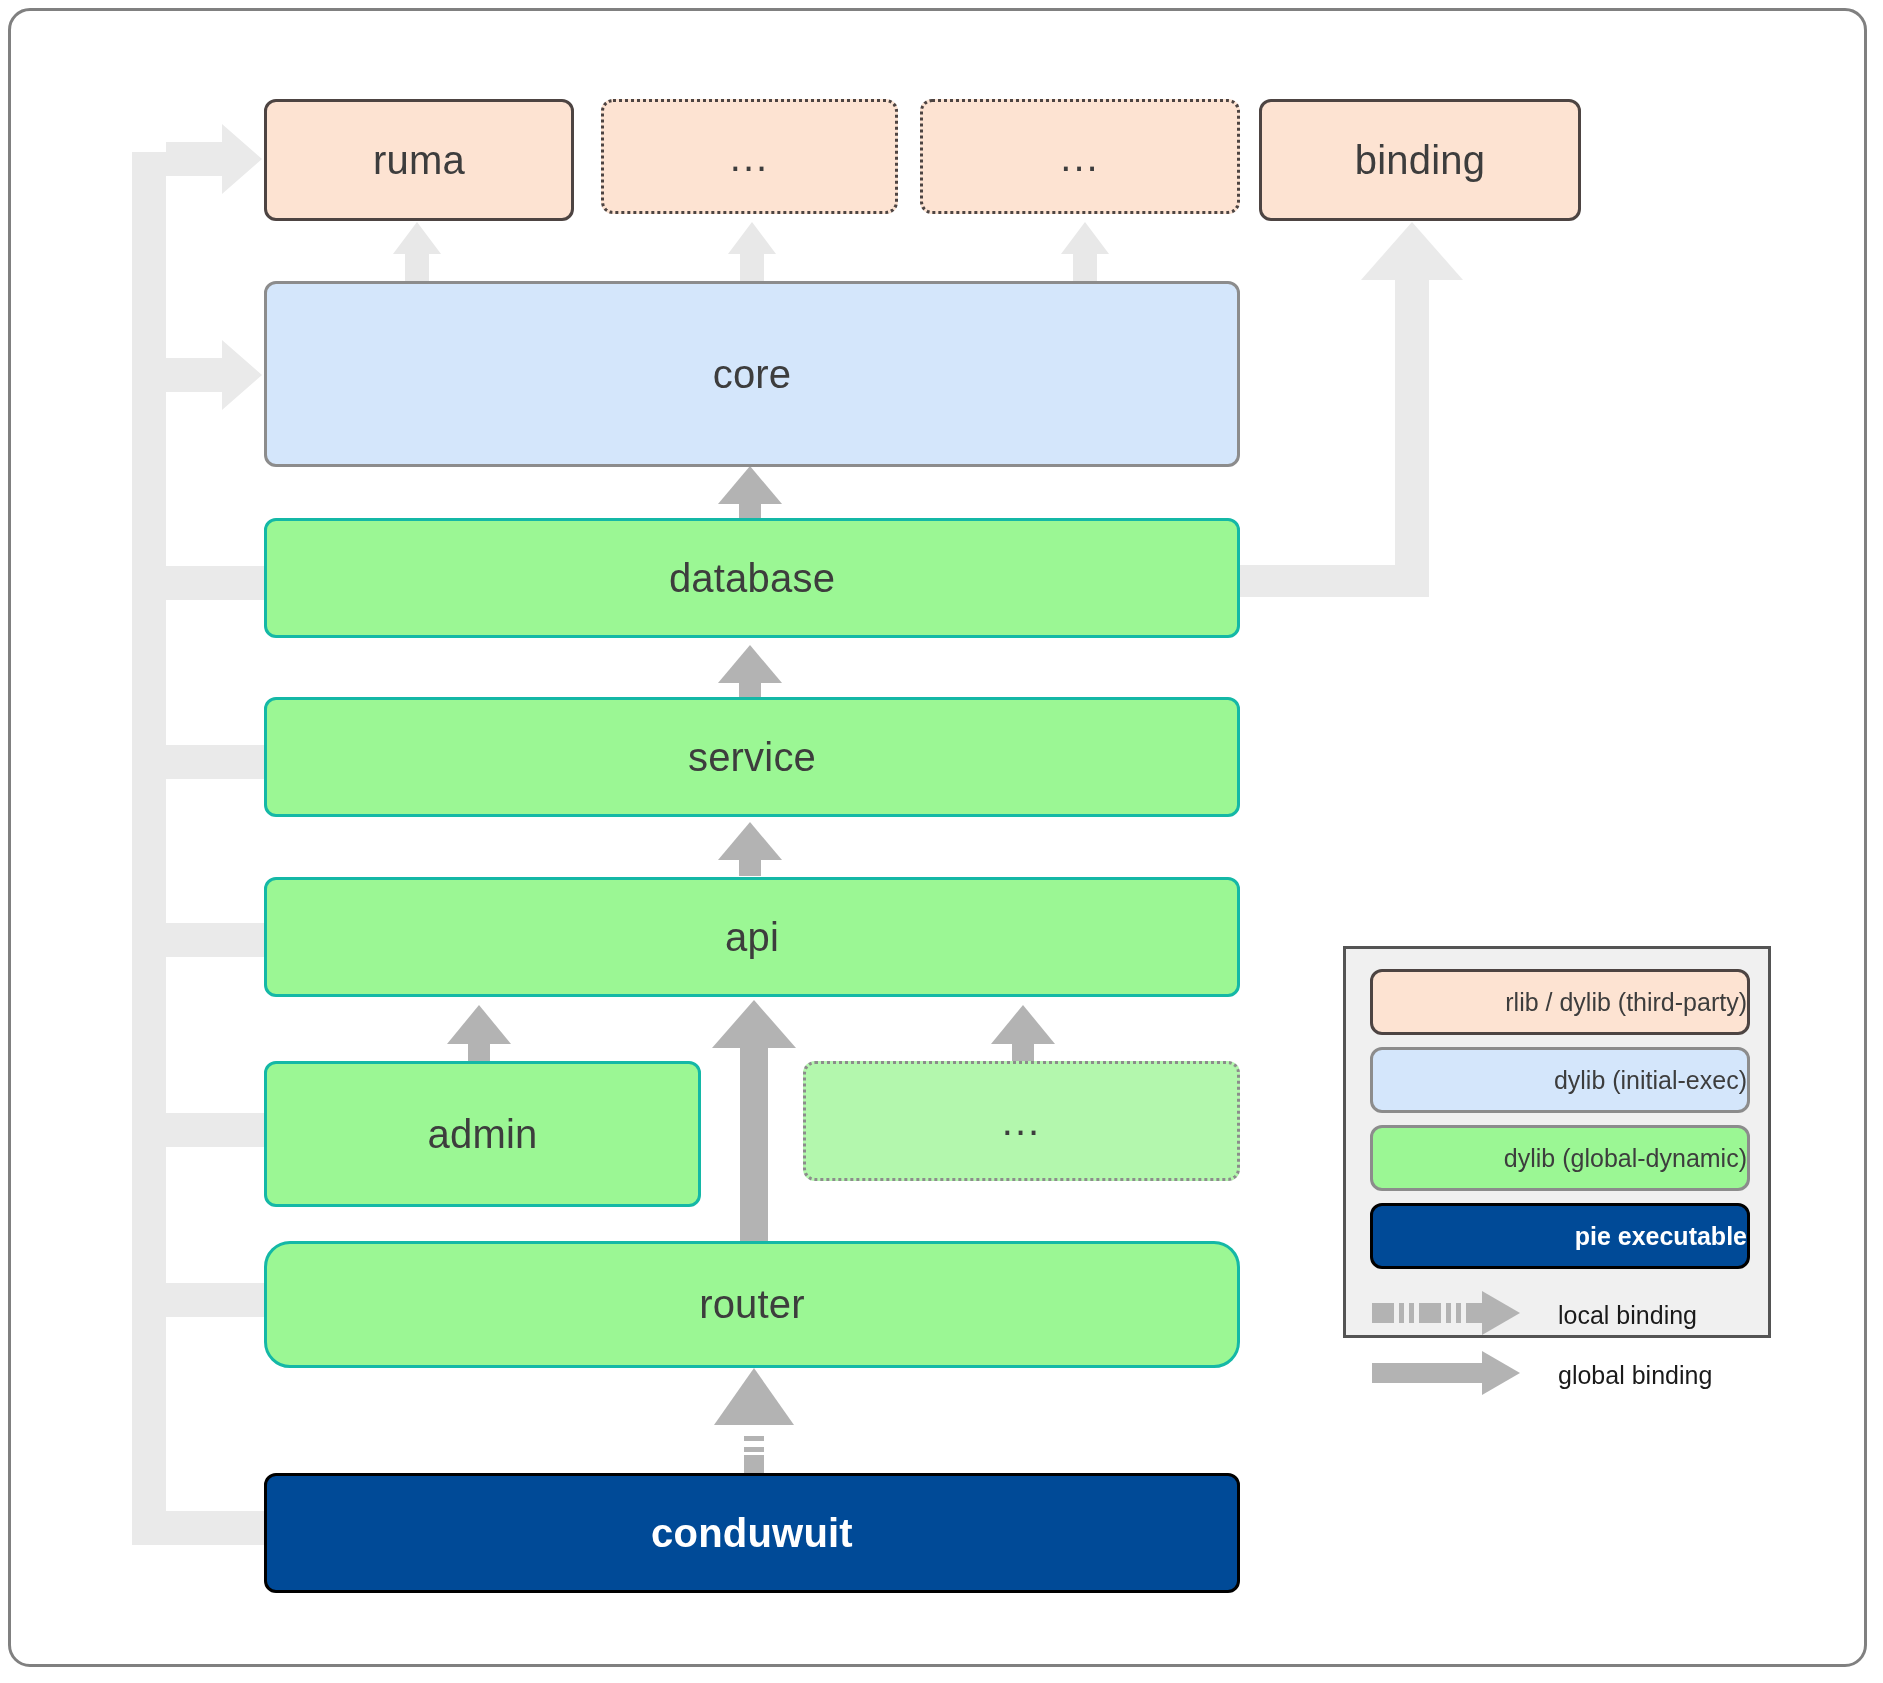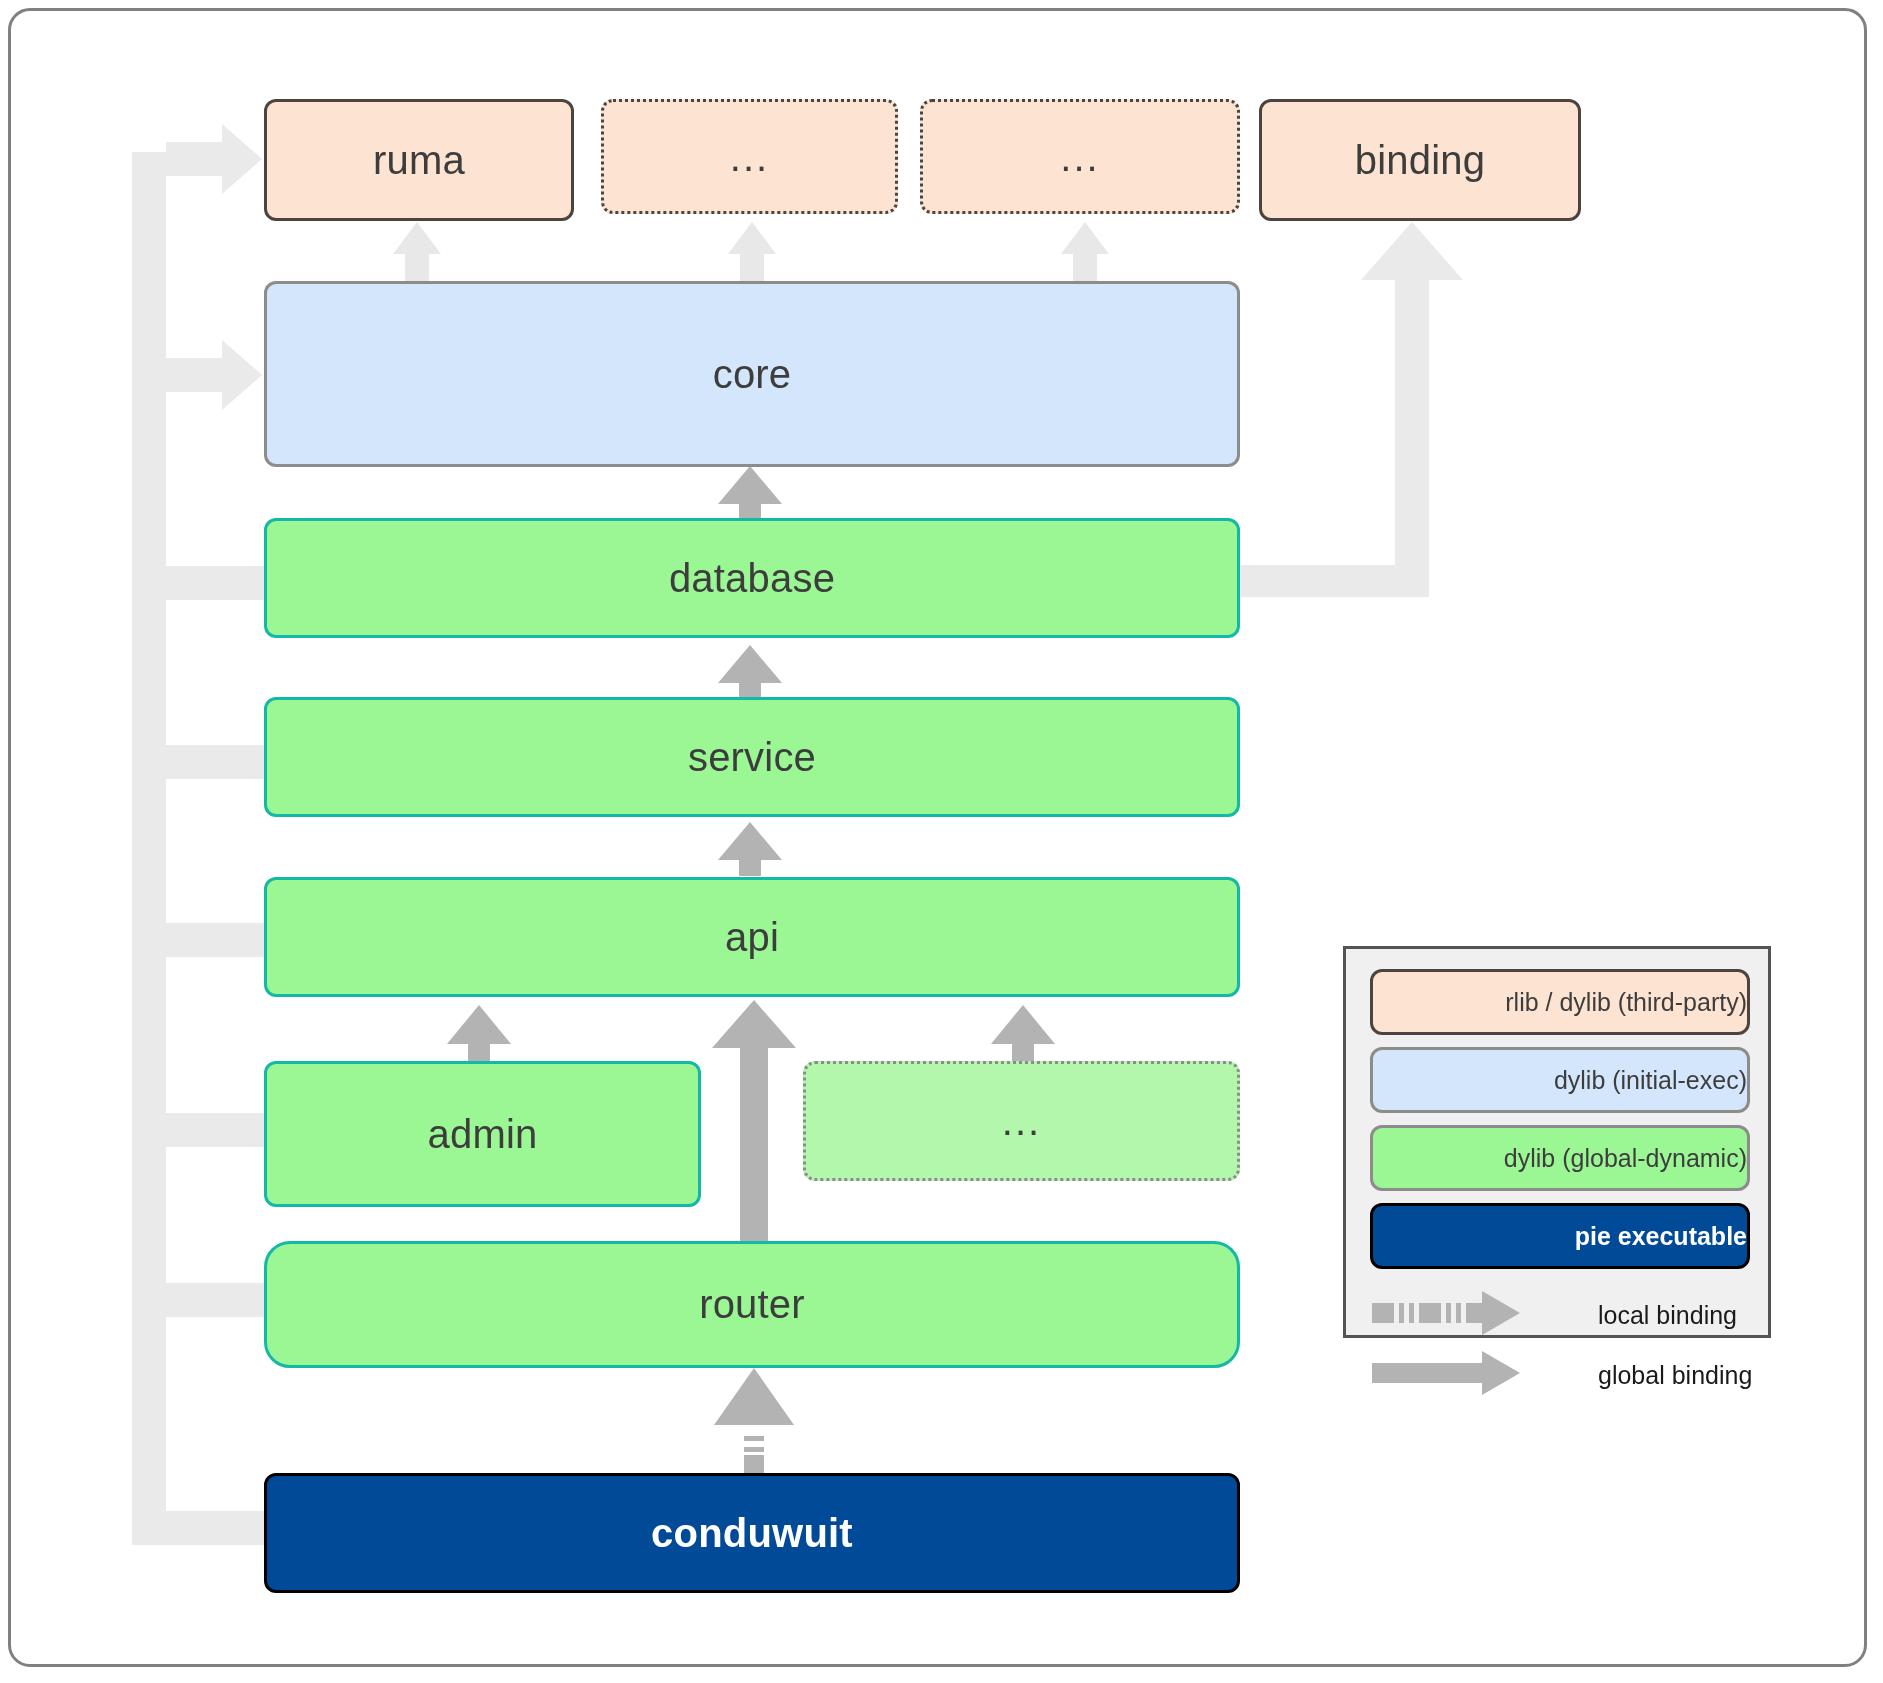--- a/index.html
+++ b/index.html
@@ -108,21 +108,20 @@
   .legend-swatch.global-dynamic { background:#9bf794; border:3px solid #8c8c8c; }
   .legend-swatch.pie { background:#004a97; border:3px solid #000000; color:#ffffff; font-weight:bold; }
 
   .legend-row {
     position: absolute;
     left: 24px;
     width: 390px;
     height: 52px;
     display: flex;
     align-items: center;
-    gap: 40px;
   }
   .legend-row .arrow-sample {
     width: 152px;
     height: 52px;
     flex: 0 0 152px;
   }
   .legend-row .legend-label {
     font-size: 25px;
     color: #1a1a1a;
     margin-left: 36px;

